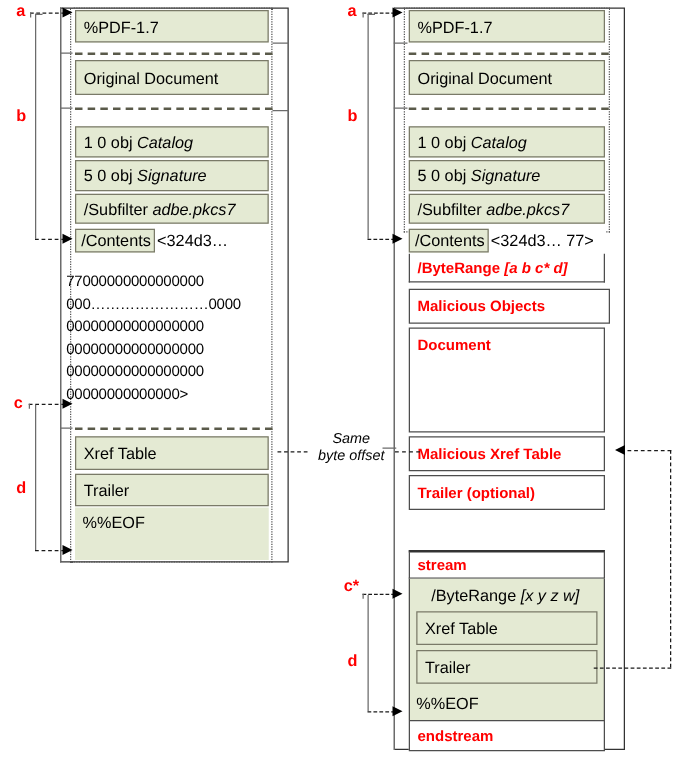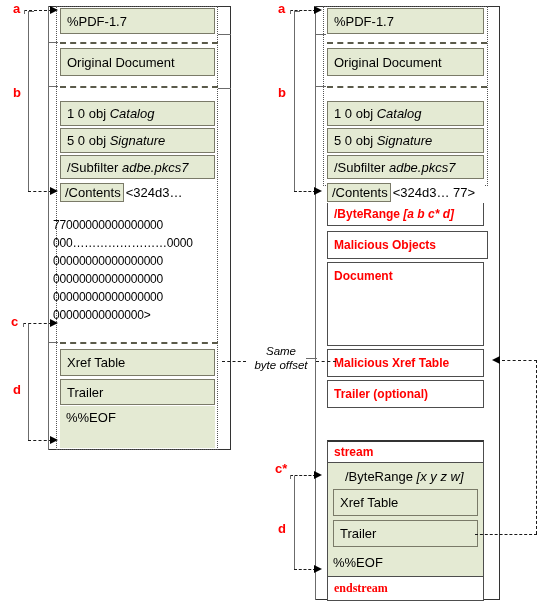--- a/index.html
+++ b/index.html
@@ -231,21 +231,21 @@
   </div>
 
   <div class="row green" style="left:63px;top:520px;width:145px;height:27px;">
     <span class="txt t-black pad">Trailer</span>
   </div>
 
   <div class="row" style="left:57px;top:550px;width:157px;height:24px;background:transparent;border:none;">
     <span class="txt t-black pad">%%EOF</span>
   </div>
 
-  <div class="row white" style="left:57px;top:576px;width:157px;height:25px;font-family:Liberation Serif, serif;">
+  <div class="row white" style="left:57px;top:576px;width:157px;height:25px;">
     <span class="txt t-red pad">endstream</span>
   </div>
 
   <div class="vline" style="left:45px;top:6px;height:594px;background:#6b6b6b;"></div>
   <div class="hline" style="left:45px;top:34px;width:11px;"></div>
   <div class="hline" style="left:45px;top:86px;width:11px;"></div>
   <div class="hline" style="left:36px;top:358px;width:11px;"></div>
 
   <div class="blabel" style="left:8px;top:1px;">a</div>
   <div class="dash-h" style="left:20px;top:10px;width:26px;"></div>

